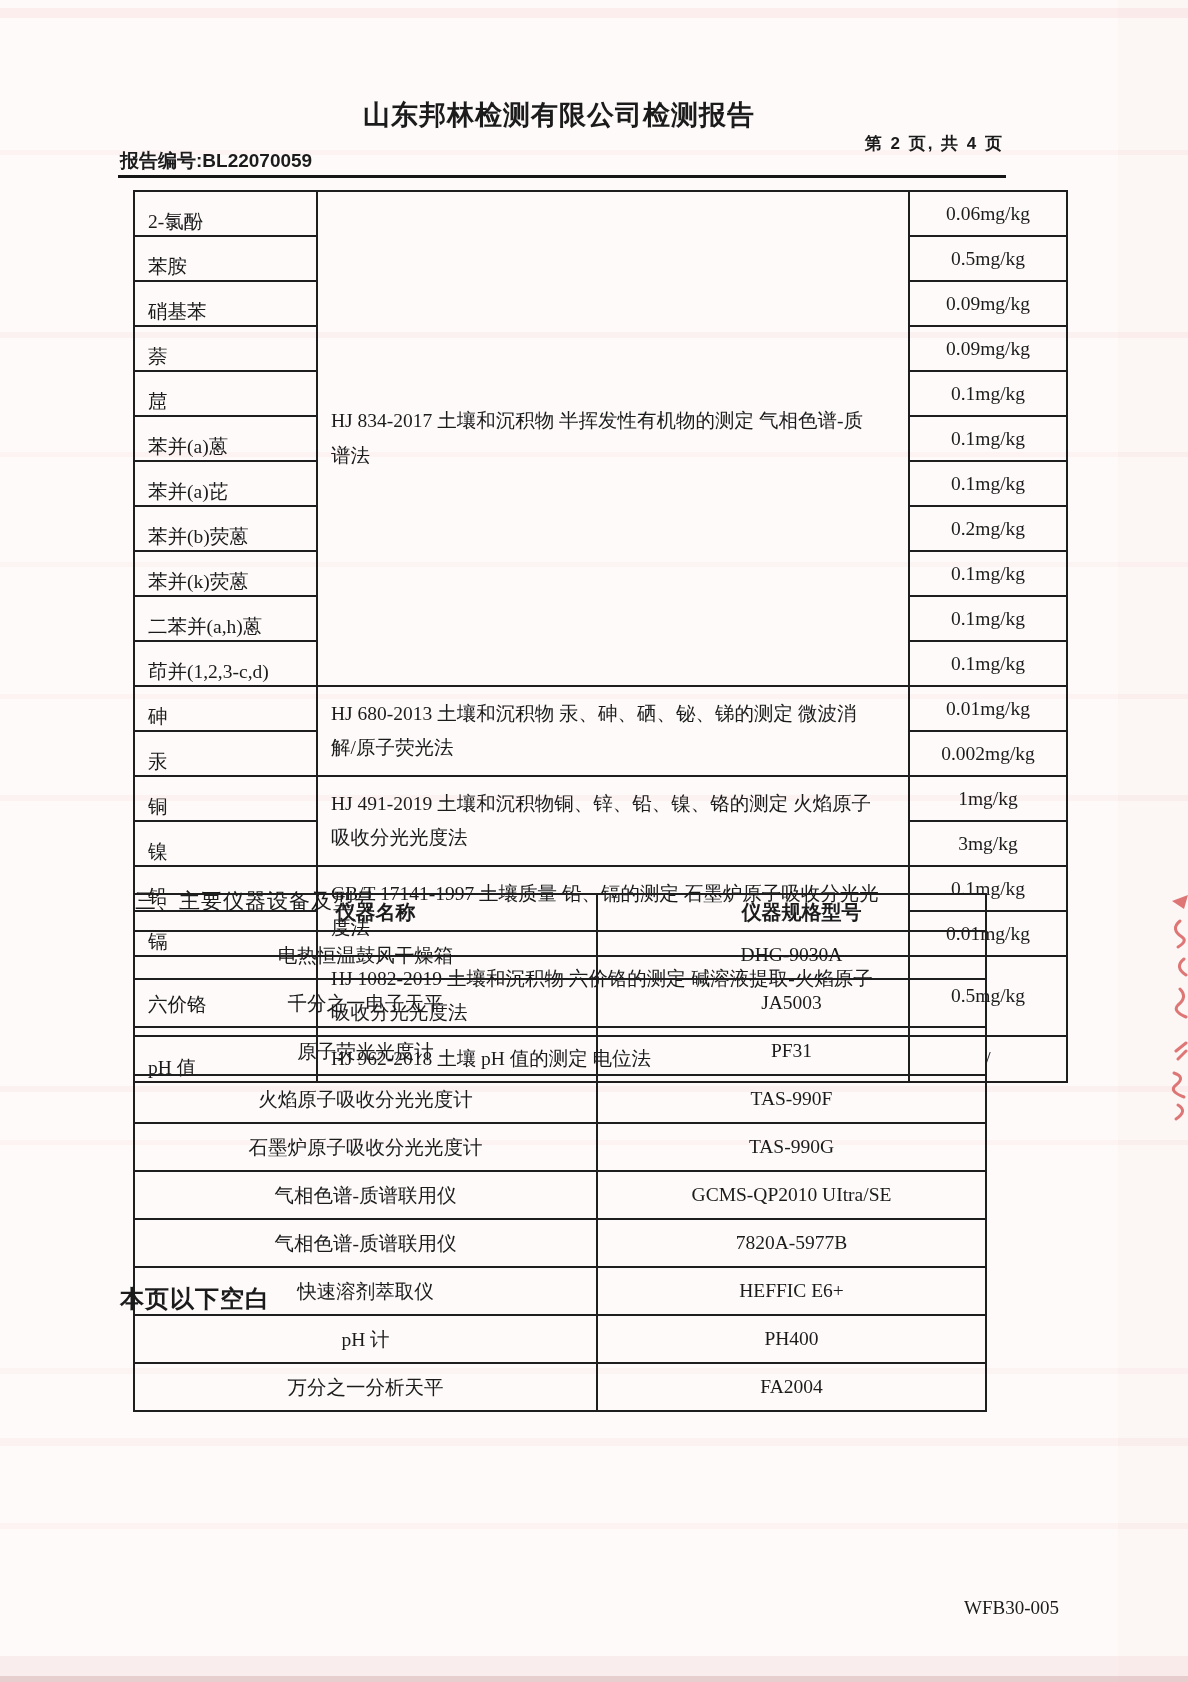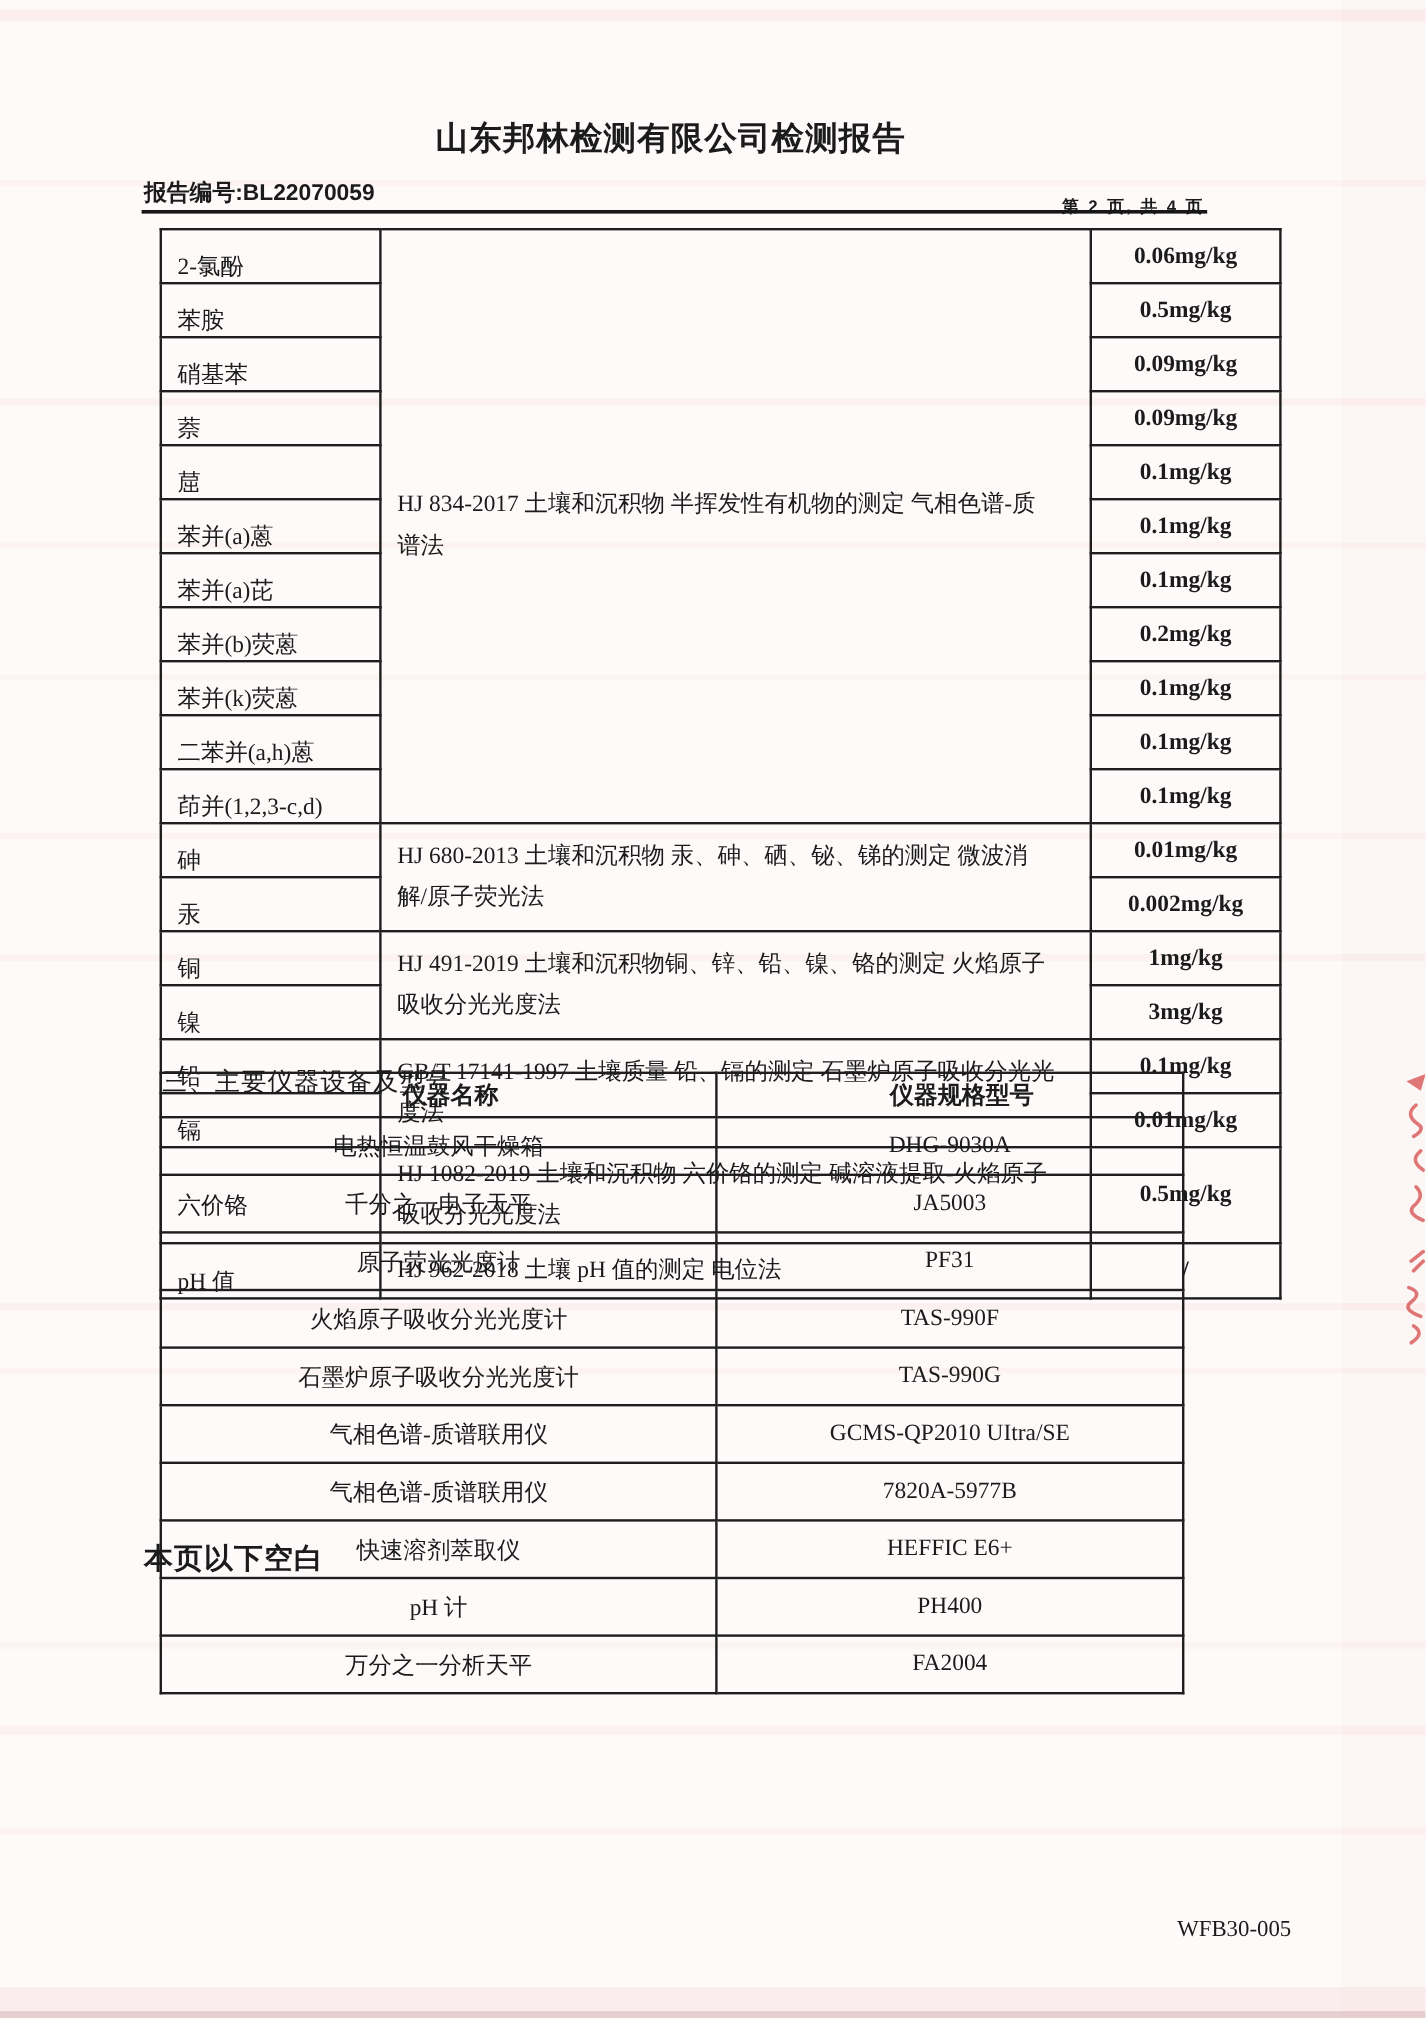--- a/index.html
+++ b/index.html
@@ -17,35 +17,35 @@
   .doc-title {
     position:absolute; top:97px; left:0; width:1118px; text-align:center;
     font-family:"Liberation Sans","DejaVu Sans",sans-serif;
     font-weight:bold; font-size:27px; letter-spacing:1px;
   }
   .report-no {
     position:absolute; top:148px; left:120px; font-size:19px;
     font-family:"Liberation Sans","DejaVu Sans",sans-serif; font-weight:600;
   }
   .page-indicator {
-    position:absolute; top:164px; right:184px; font-size:14px;
+    position:absolute; top:132px; right:184px; font-size:17px;
     font-family:"Liberation Sans","DejaVu Sans",sans-serif; font-weight:600; letter-spacing:2px;
   }
   .header-rule { position:absolute; top:175px; left:118px; width:888px; height:3px; background:#161616; }
 
   table { border-collapse:collapse; table-layout:fixed; position:absolute; background:transparent; }
   td, th { border:2px solid #1e1e1e; overflow:hidden; }
 
   #limits-table { left:133px; top:190px; width:933px; }
   #limits-table tr { height:34px; }
   #limits-table tr.tall { height:58px; }
   #limits-table td { font-size:19.5px; vertical-align:middle; }
   .analyte-name-cell { text-align:left; padding:16px 6px 0 13px; }
   .method-cell { text-align:left; padding:5px 28px 5px 13px; line-height:1.75; font-size:19px; }
-  .limit-value-cell { text-align:center; padding:0 20px;font-weight:bold; }
+  .limit-value-cell { text-align:center; padding:0 20px; }
 
   .section-heading {
     position:absolute; top:887px; left:120px;
     font-family:"Liberation Sans","DejaVu Sans",sans-serif;
     font-weight:normal; font-size:21px; letter-spacing:1px;margin-left:15px;
   }
 
   #instruments-table { left:133px; top:893px; width:852px; }
   #instruments-table tr { height:48px; }
   #instruments-table tr.head-row { height:37px; }
@@ -53,21 +53,21 @@
     font-family:"Liberation Sans","DejaVu Sans",sans-serif;
     font-weight:bold; font-size:20px; text-align:center; vertical-align:middle;padding-left:21px;
   }
   #instruments-table td { font-size:19.5px; text-align:center; vertical-align:middle; }
 
   .blank-note {
     position:absolute; top:1283px; left:120px;
     font-family:"Liberation Sans","DejaVu Sans",sans-serif;
     font-weight:bold; font-size:24px; letter-spacing:1px;
   }
-  .doc-code { position:absolute; top:1597px; left:964px; font-size:19px;margin-left:17px; }
+  .doc-code { position:absolute; top:1597px; left:964px; font-size:19px; }
 
   .seal-svg { position:absolute; top:893px; right:0; width:26px; height:230px; pointer-events:none; }
 </style>
 </head>
 <body>
 
 <div class="streak" style="top:8px;height:10px;opacity:.10;"></div>
 <div class="streak" style="top:150px;height:5px;opacity:.06;"></div>
 <div class="streak" style="top:332px;height:6px;opacity:.08;"></div>
 <div class="streak" style="top:452px;height:5px;opacity:.06;"></div>

